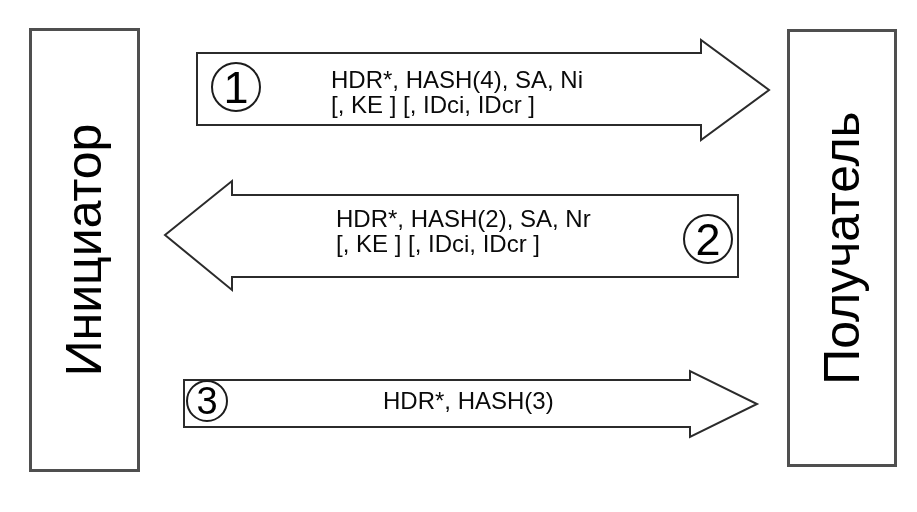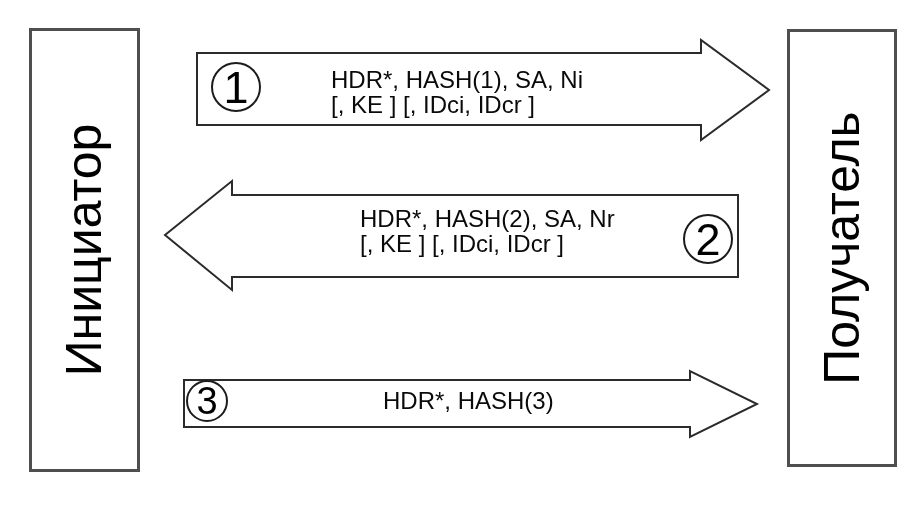--- a/index.html
+++ b/index.html
@@ -48,21 +48,21 @@
   }
   
   .msg-text {
     position: absolute;
     font-size: 24px;
     line-height: 25px;
     color: #0a0a0a;
     white-space: nowrap;
   }
   #msg1-text { left: 331px; top: 67px; }
-  #msg2-text { left: 336px; top: 206px; margin-left: 24px; }
+  #msg2-text { left: 336px; top: 206px; }
   #msg3-text { left: 383px; top: 388px; text-align: center; }
   
   .step-circle {
     position: absolute;
     box-sizing: border-box;
     border: 2px solid #1c1c1c;
     border-radius: 50%;
     background: #ffffff;
     color: #000000;
     text-align: center;
@@ -94,21 +94,21 @@
     <span>1</span>
   </div>
   <div id="circle-2" class="step-circle">
     <span>2</span>
   </div>
   <div id="circle-3" class="step-circle">
     <span>3</span>
   </div>
 
   <div id="msg1-text" class="msg-text">
-    <div>HDR*, HASH(1), SA, Ni</div>
+    <div>HDR*, HASH(4), SA, Ni</div>
     <div>[, KE ] [, IDci, IDcr ]</div>
   </div>
   <div id="msg2-text" class="msg-text">
     <div>HDR*, HASH(2), SA, Nr</div>
     <div>[, KE ] [, IDci, IDcr ]</div>
   </div>
   <div id="msg3-text" class="msg-text">
     <div>HDR*, HASH(3)</div>
   </div>
 

